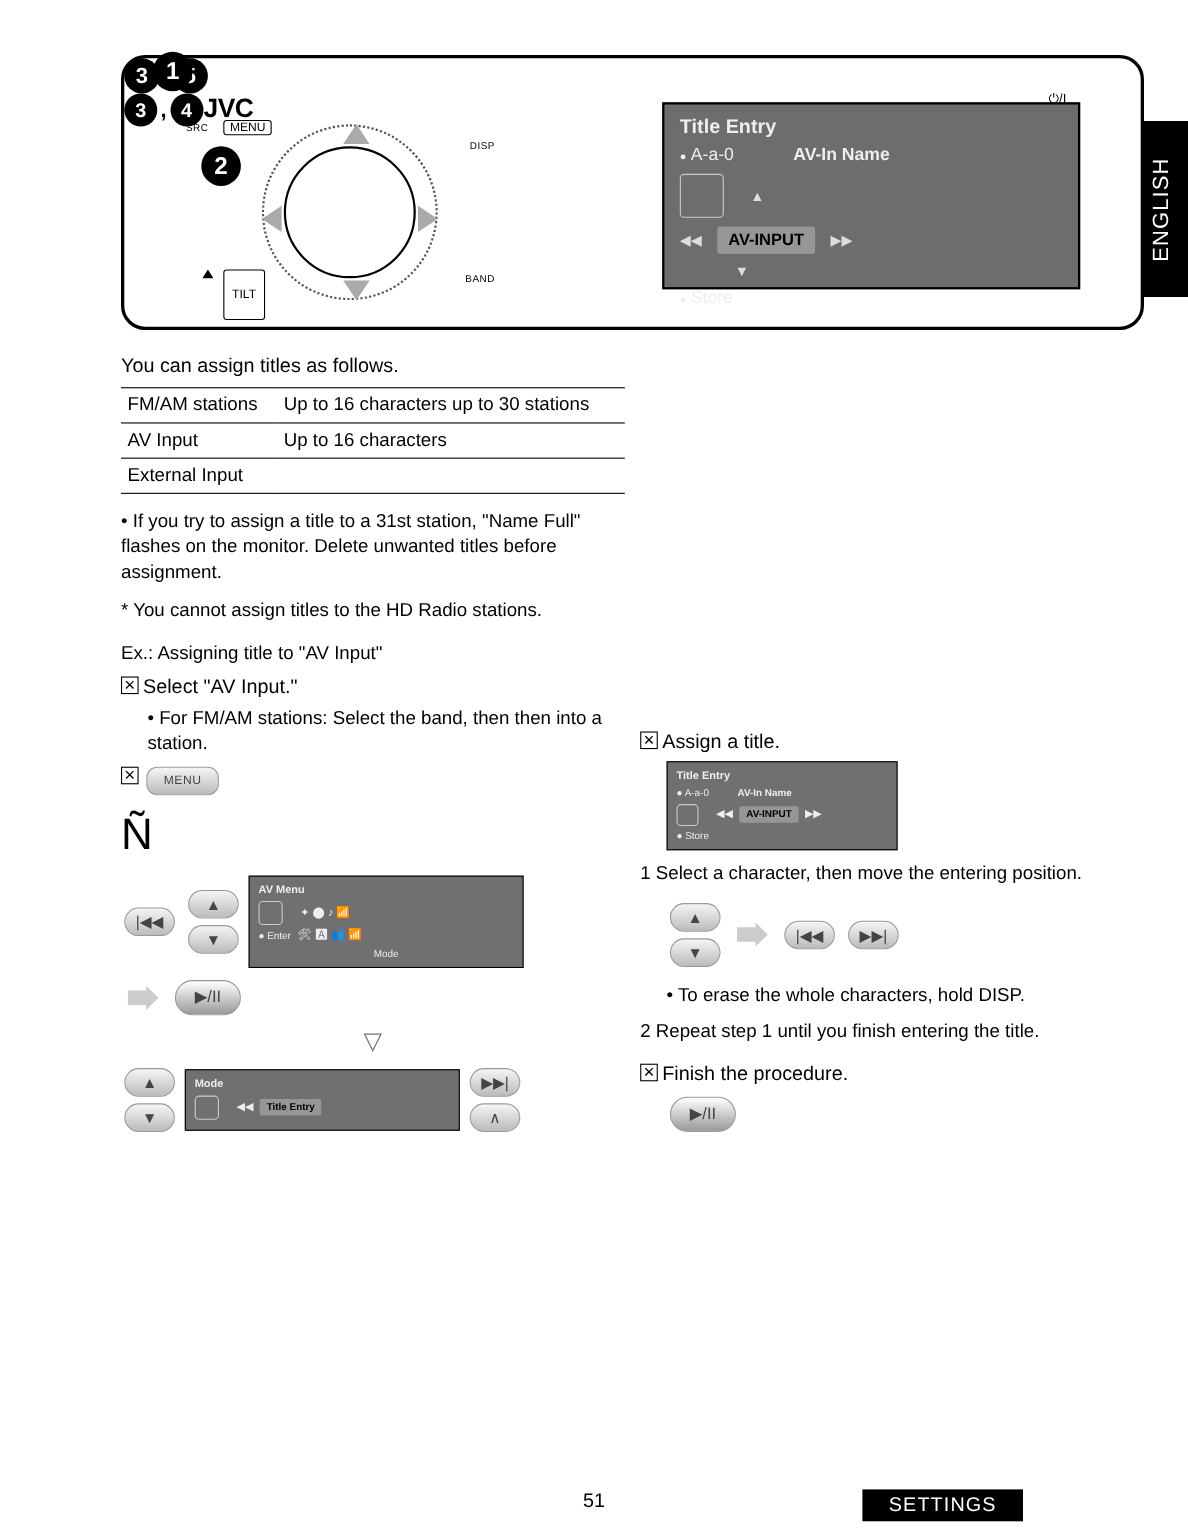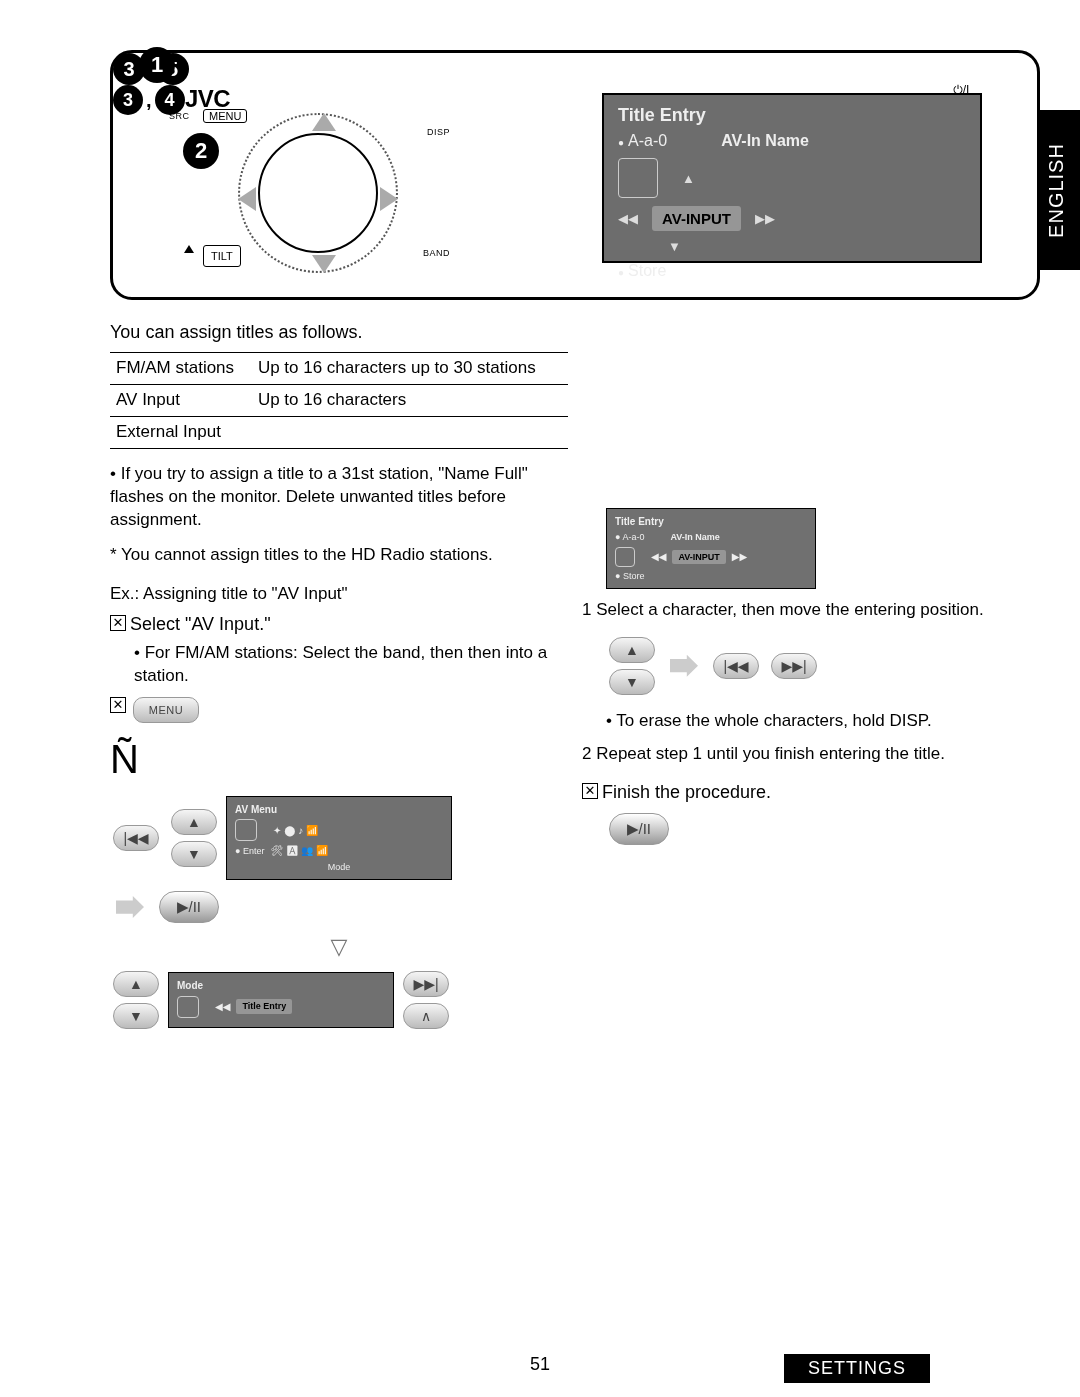--- a/index.html
+++ b/index.html
@@ -54,21 +54,21 @@
     background:#fff;
   }
   .brand{
     position:absolute; left:72px; top:32px;
     font-size:24px;font-weight:700;letter-spacing:-0.5px;
   }
   .small-label{font-size:9px;font-weight:400;letter-spacing:0.5px}
   .hu-src{position:absolute;left:56px;top:58px}
   .hu-disp{position:absolute;left:314px;top:74px}
   .hu-menu{position:absolute;left:90px;top:56px;border:1px solid #000;border-radius:3px;padding:0 5px;font-size:11px}
-  .hu-tilt{position:absolute;left:90px;top:192px;border:1px solid #000;border-radius:3px;padding:4px 7px;font-size:11px}
+  .hu-tilt{position:absolute;left:90px;top:192px;border:1px solid #000;border-radius:3px;padding:16px 7px;font-size:11px}
   .hu-band{position:absolute;left:310px;top:195px}
   .hu-tri-up{position:absolute;left:71px;top:192px;width:0;height:0;border-left:5px solid transparent;border-right:5px solid transparent;border-bottom:8px solid #000}
   
   .badge{
     width:36px;height:36px;border-radius:50%;
     background:#000;color:#fff;
     display:inline-flex;align-items:center;justify-content:center;
     font-size:22px;font-weight:700;
     position:absolute;
   }
@@ -105,36 +105,36 @@
     background:#969696;color:#000;font-weight:700;
     padding:4px 10px;border-radius:3px;font-size:15px;
   }
   .arrow-s{color:#ddd;font-size:13px}
   .crosshair{
     width:40px;height:40px;border:1.5px solid #ccc;border-radius:4px;position:relative;display:inline-block;vertical-align:middle;margin-right:10px;
   }
   .pwr-icon{position:absolute;right:62px;top:32px;font-size:12px;line-height:10px}
 
   
-  .cols{display:flex;gap:14px;align-items:center}
+  .cols{display:flex;gap:14px;align-items:flex-end}
   .col{flex:1;font-size:18px;line-height:1.35}
   .tbl{border-collapse:collapse;width:100%;margin-top:8px;margin-bottom:14px}
   .tbl td{border-top:1px solid #000;border-bottom:1px solid #000;padding:4px 6px;font-size:17px}
   .bul{display:flex;gap:4px;margin:6px 0}
   .bul .sq{width:16px;height:16px;border:1.5px solid #000;position:relative;top:3px;flex:0 0 auto}
   .bul .sq:after{content:"✕";position:absolute;inset:0;display:flex;align-items:center;justify-content:center;font-size:13px}
   .indent{margin-left:24px}
   .small{font-size:17px}
 
   
   .thumb{
     background:#707070;border:1px solid #000;color:#eee;
     padding:6px 8px;font-size:10px;width:210px;
   }
-  .thumb.wider{width:226px}
+  .thumb.wider{width:250px}
   .thumb .ttl{font-size:10px;font-weight:700}
   .thumb .avin{background:#969696;color:#000;padding:1px 6px;font-size:9px;font-weight:700;border-radius:2px}
   .thumb .row{display:flex;align-items:center;gap:6px;margin:3px 0}
 
   
   .oval{
     display:inline-block;width:46px;height:26px;border-radius:14px;
     background:linear-gradient(#f5f5f5,#bbb);
     border:1px solid #999;
     text-align:center;line-height:24px;font-size:14px;color:#444;
@@ -309,20 +309,24 @@
           </div>
           <span class="vstack">
             <span class="oval">▶▶|</span>
             <span class="oval">∧</span>
           </span>
         </div>
       </div>
     </div>
 
     <div class="col">
+      <div class="bul">
+        <div class="sq"></div>
+        <div>Assign a title.</div>
+      </div>
       <div class="thumb" style="margin:4px 0 10px 24px">
         <div class="ttl">Title Entry</div>
         <div class="row">
             <span style="font-size:9px">● <span>A-a-0</span></span>
             <span style="margin-left:20px;font-size:9px;font-weight:700">AV-In Name</span>
           </div>
         <div class="row">
             <span class="crosshair" style="width:20px;height:20px"></span>
             <span>◀◀</span>
             <span class="avin">AV-INPUT</span>

